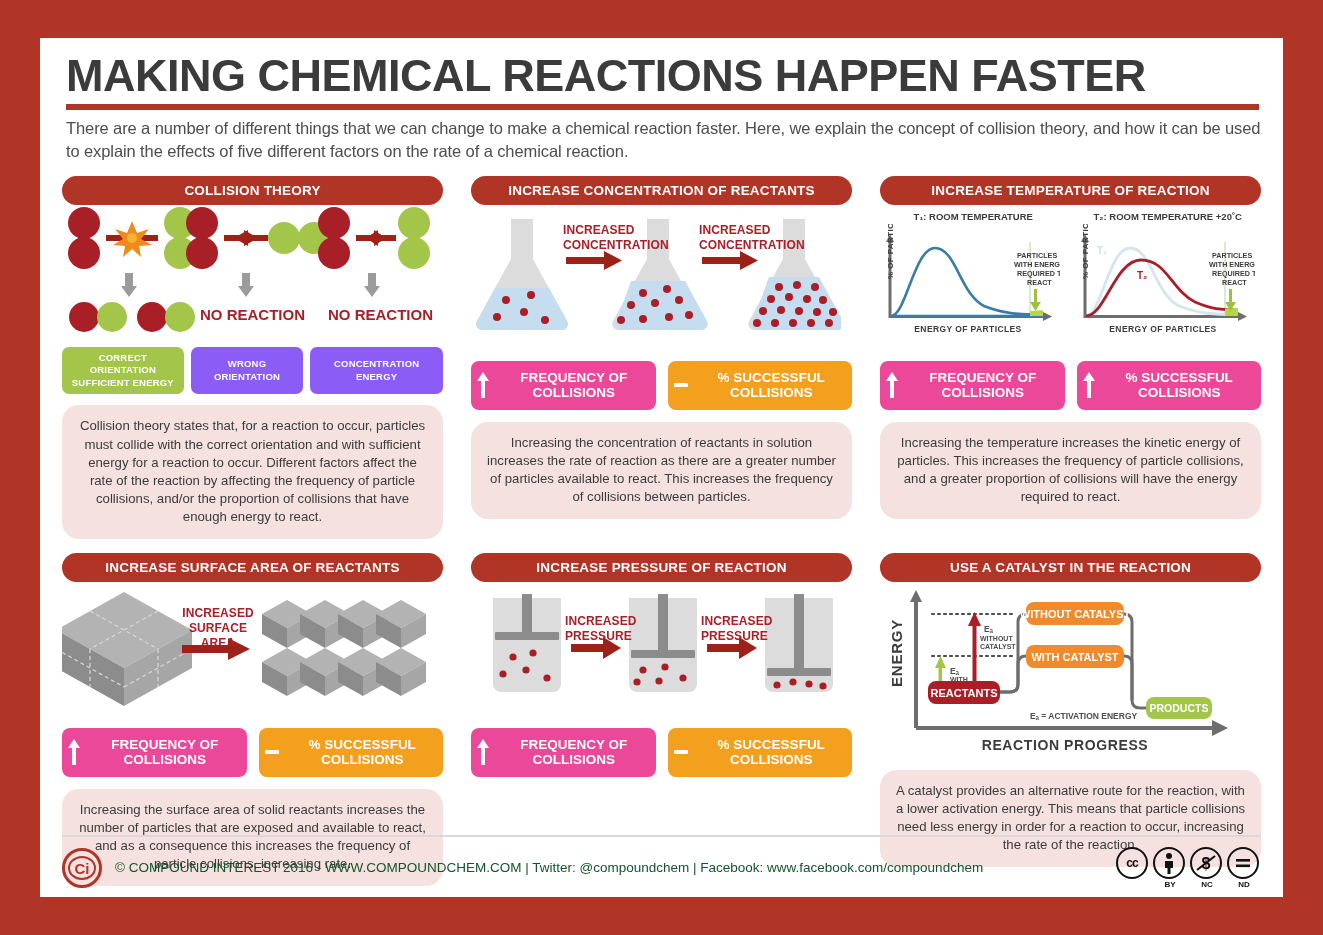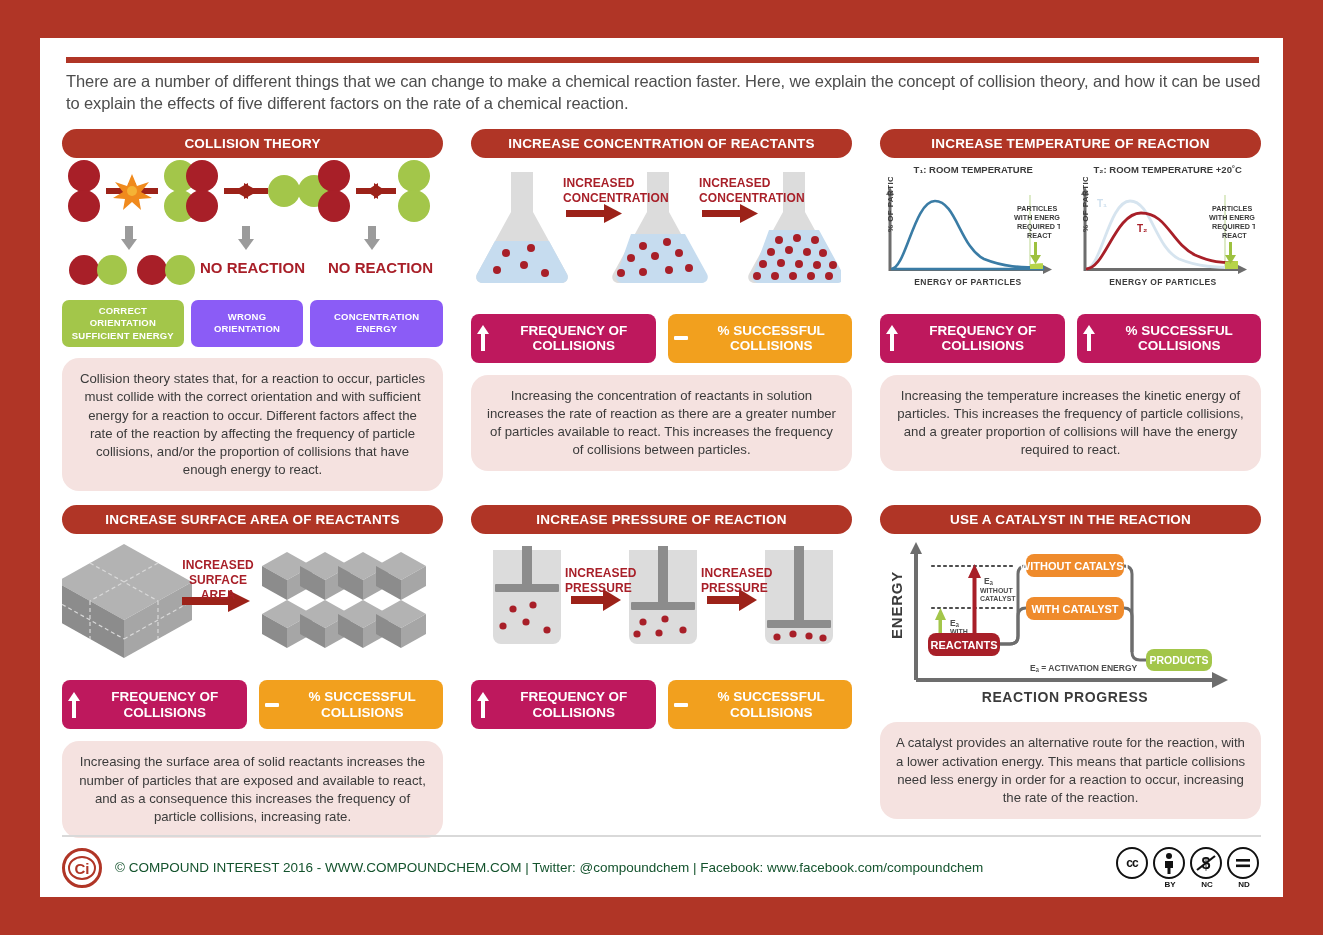--- a/index.html
+++ b/index.html
@@ -51,21 +51,21 @@
   .art { height: 140px; position: relative; }
   
   .badges { display: flex; gap: 12px; margin-top: 4px; }
   .badge {
     flex: 1; border-radius: 8px;
     display: flex; align-items: center; justify-content: center; gap: 9px;
     padding: 9px 6px; color: #fff;
     font-size: 13.5px; font-weight: bold; line-height: 1.15;
     text-align: center;
   }
-  .badge.green { background: #be185d; }
+  .badge.green { background: #ec4899; }
   .badge.orange { background: #f2a01e; }
   .arrow-up {
     width: 0; height: 0; position: relative; flex: 0 0 auto;
     display: inline-block; width: 12px; height: 26px;
   }
   .arrow-up::before {
     content: ""; position: absolute; left: 4px; top: 7px;
     width: 4px; height: 19px; background: #fff;
   }
   .arrow-up::after {
@@ -132,20 +132,21 @@
   .cc-lbl { font-size: 8px; font-weight: bold; color: #111; margin-top: 1px; }
   
   svg { display: block; }
 </style>
 </head>
 <body>
 
 <div class="frame">
 <div class="sheet">
 
+  <div class="title">MAKING CHEMICAL REACTIONS HAPPEN FASTER</div>
   <div class="title-rule"></div>
   <div class="subtitle">There are a number of different things that we can change to make a chemical reaction faster. Here, we explain the concept of collision theory, and how it can be used to explain the effects of five different factors on the rate of a chemical reaction.</div>
 
   <div class="grid">
 
     <div class="panel">
       <div class="panel-head">COLLISION THEORY</div>
       <div class="ct-row">
         <svg width="370" height="140" viewBox="0 0 370 140">
 

